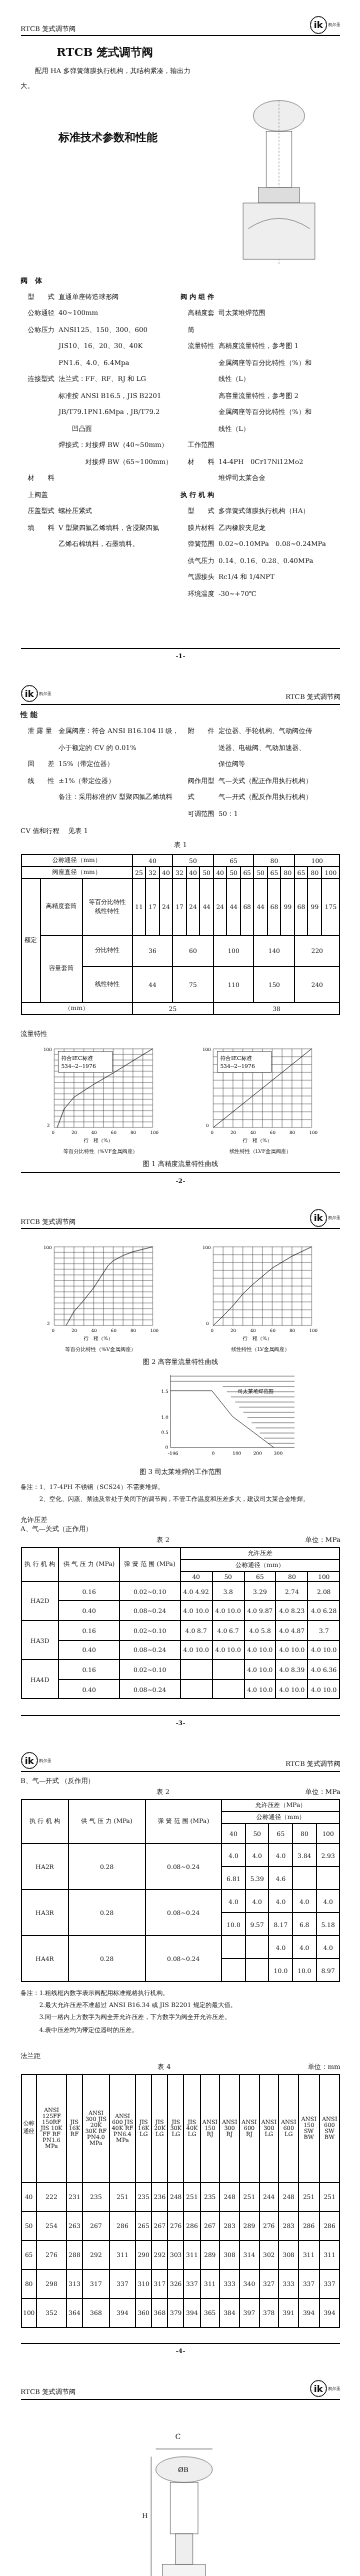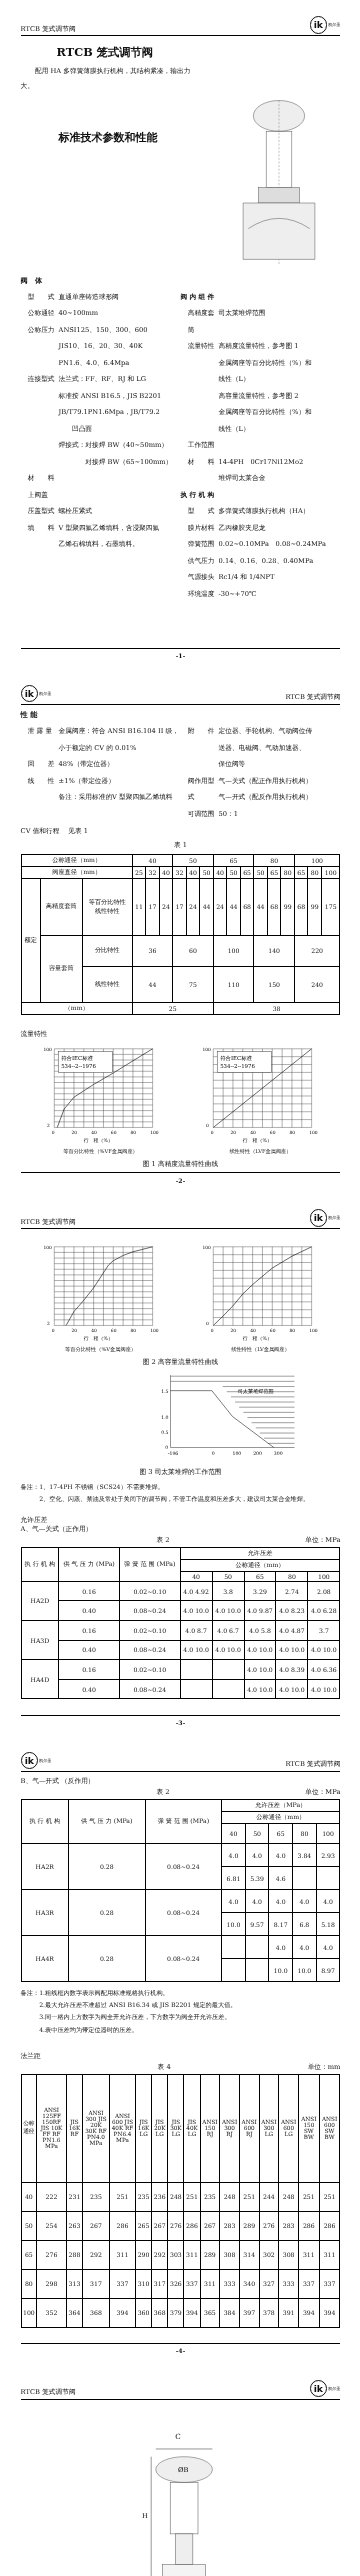--- a/index.html
+++ b/index.html
@@ -198,21 +198,21 @@
           <div class="kv">
             <span class="k">泄 露 量</span>
             <span class="v">
               <div>金属阀座：符合 ANSI B16.104 II 级，</div>
               <div>小于额定的 CV 的 0.01%</div>
             </span>
           </div>
           <div class="kv">
             <span class="k">回　　差</span>
             <span class="v">
-              <div>48%（带定位器）</div>
+              <div>15%（带定位器）</div>
             </span>
           </div>
           <div class="kv">
             <span class="k">线　　性</span>
             <span class="v">
               <div>±1%（带定位器）</div>
             </span>
           </div>
           <div class="kv">
             <span class="k"></span>

